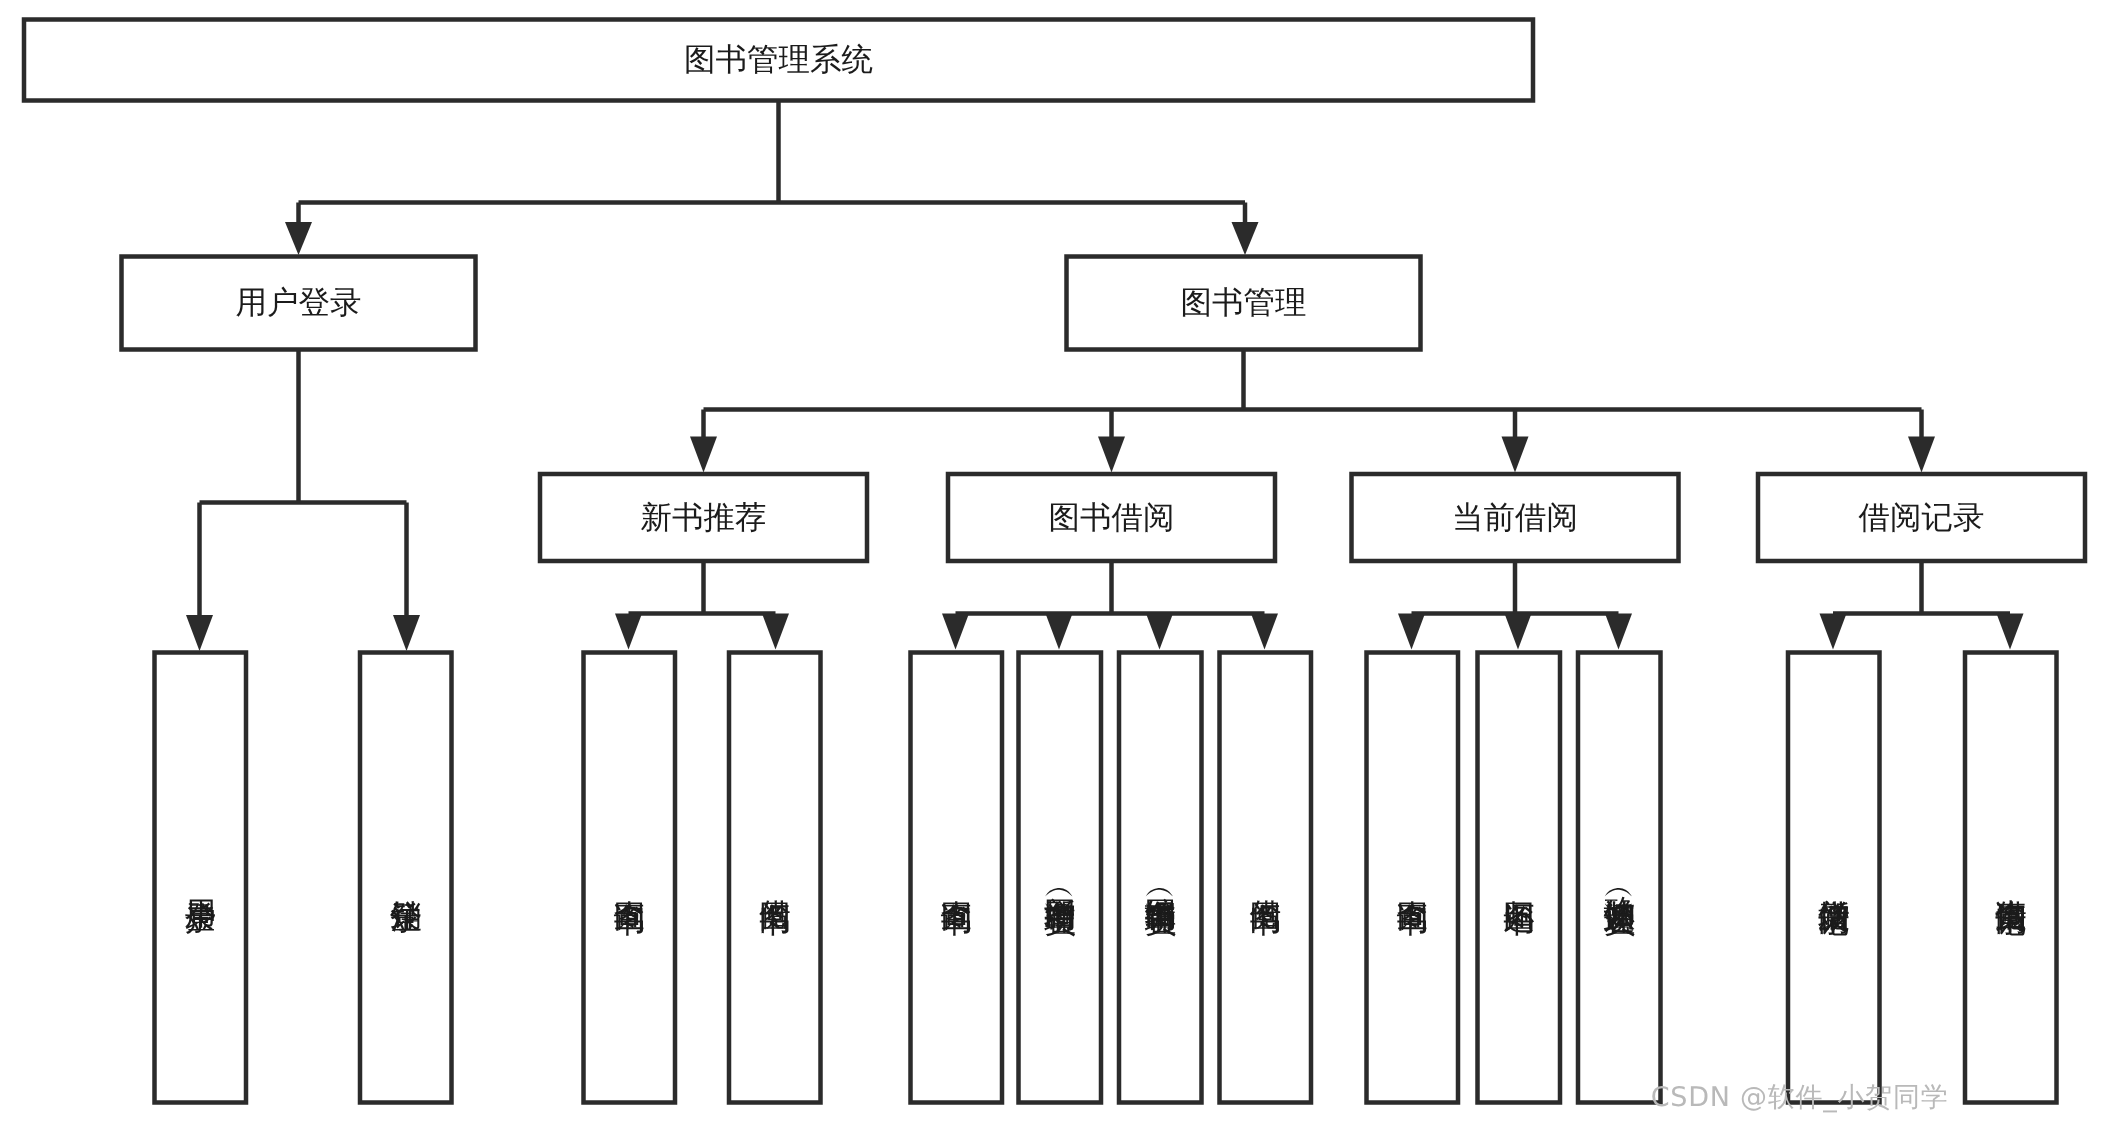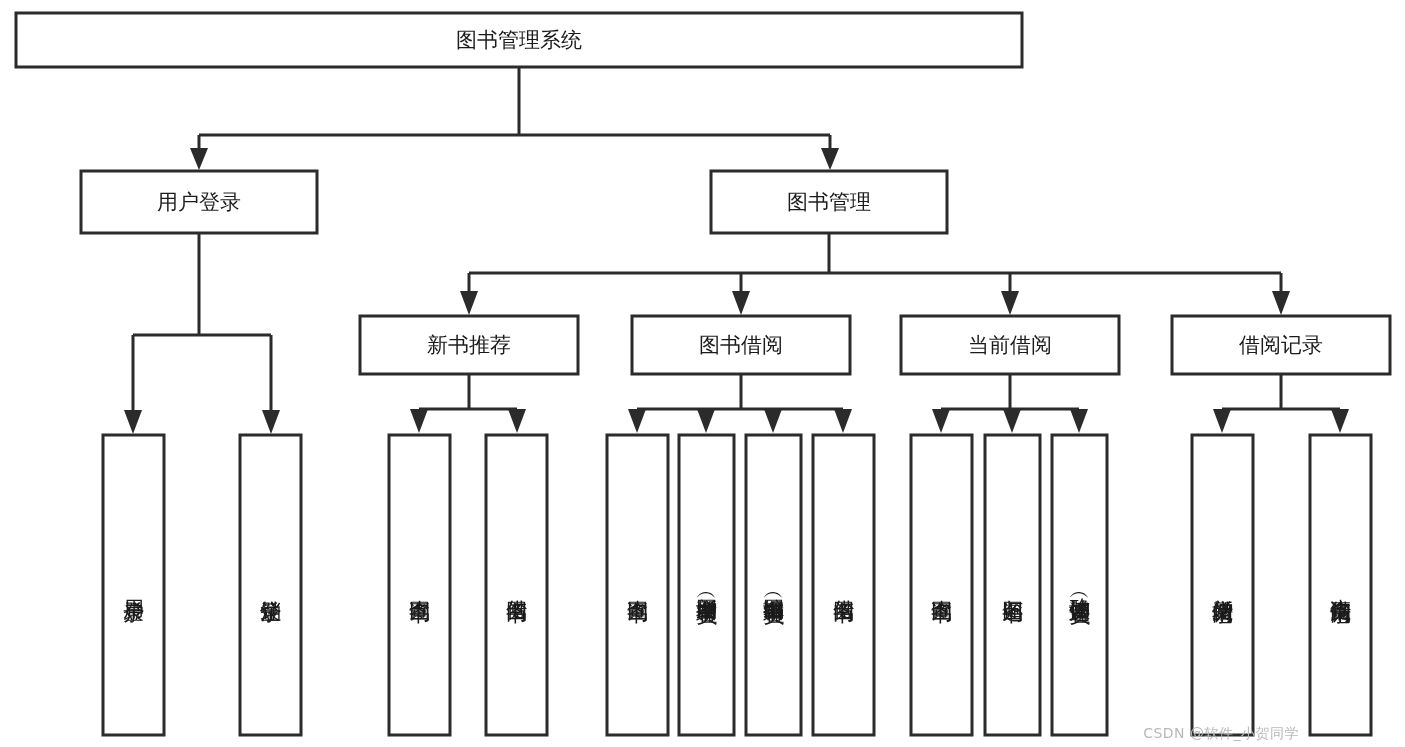--- a/index.html
+++ b/index.html
@@ -74,21 +74,21 @@
     letter-spacing: 1px;
     color: #1b1b1b;
     white-space: nowrap;
     pointer-events: none;
   }
   .watermark {
     position: absolute;
     right: 6px;
     bottom: 4px;
     font-family: "DejaVu Sans", "Liberation Sans", sans-serif;
-    font-size: 14px;
+    font-size: 18px;
     color: #b9b9b9;
     letter-spacing: 0.5px;
     white-space: nowrap;
   }
 </style>
 </head>
 <body>
 
 <div id="diagram-root">
 

